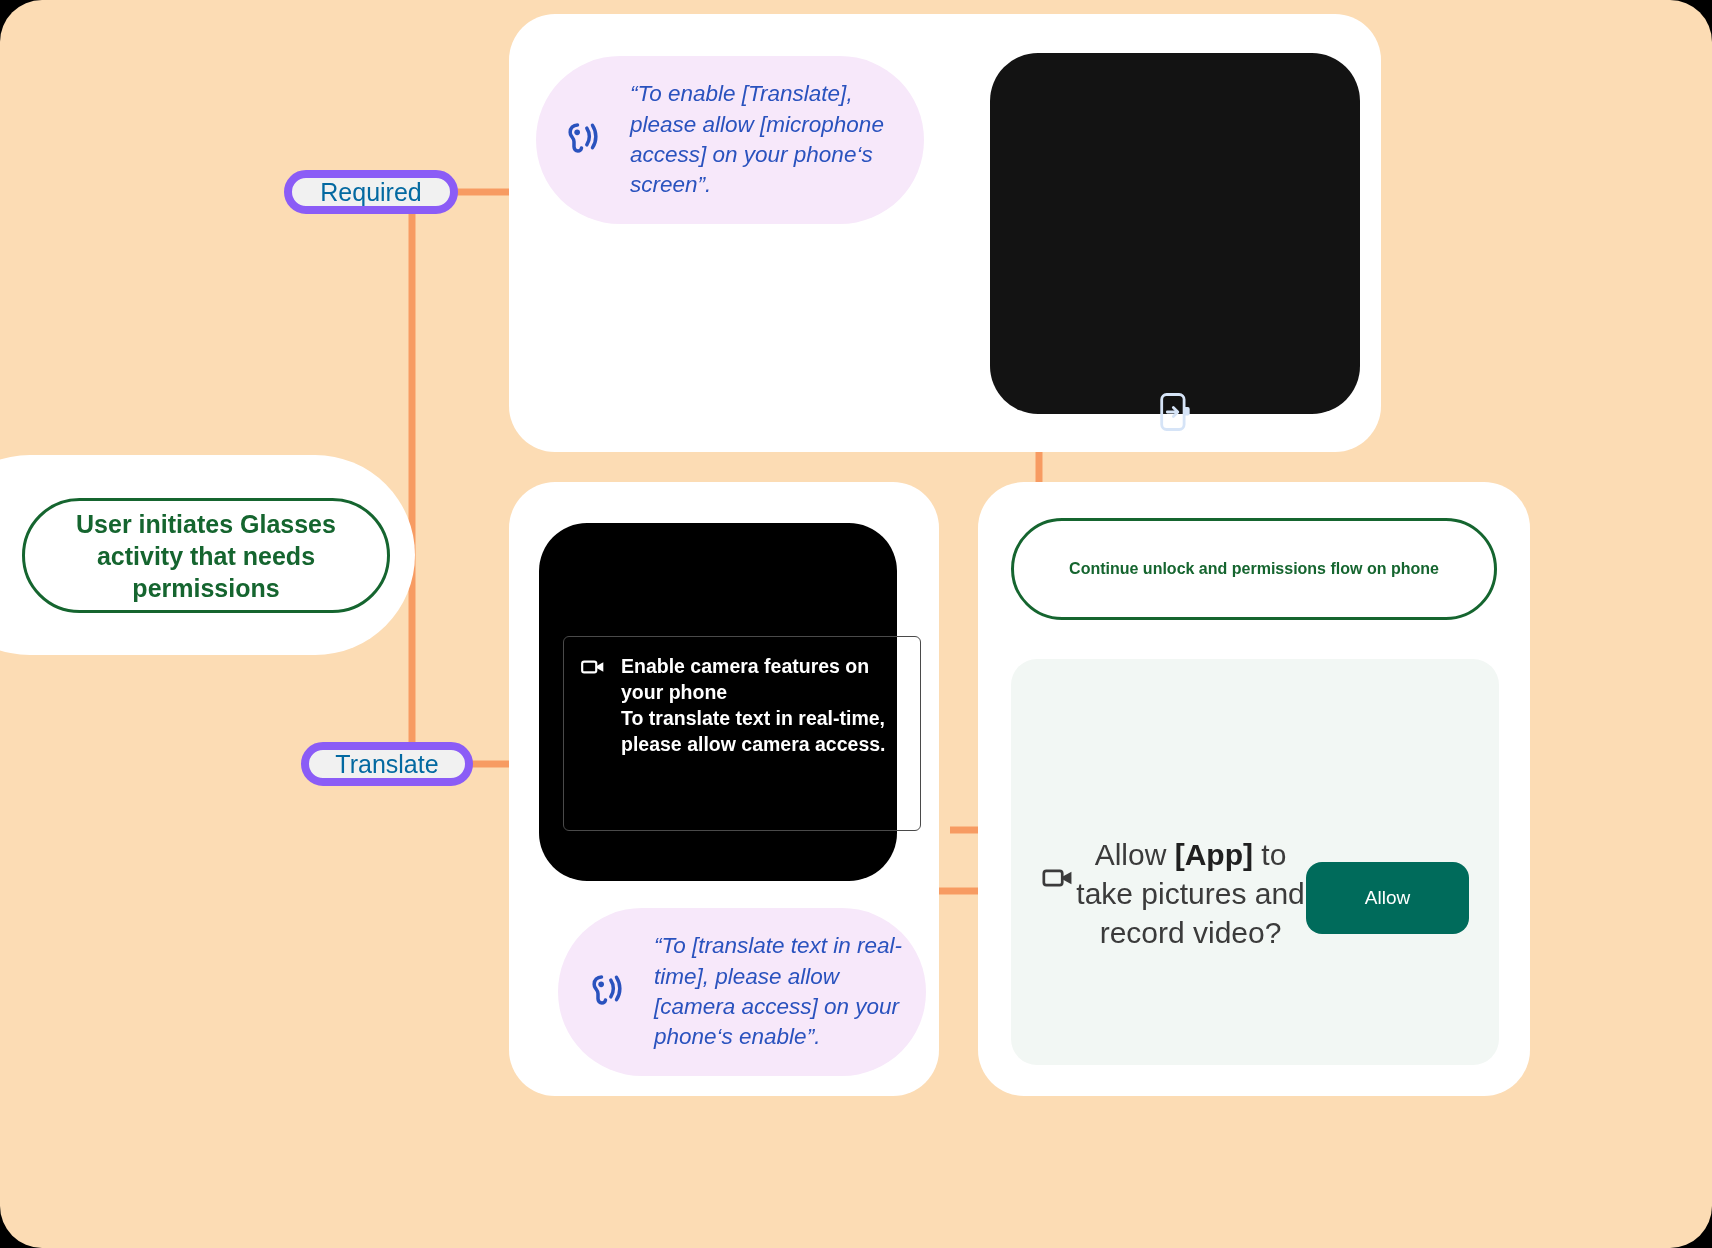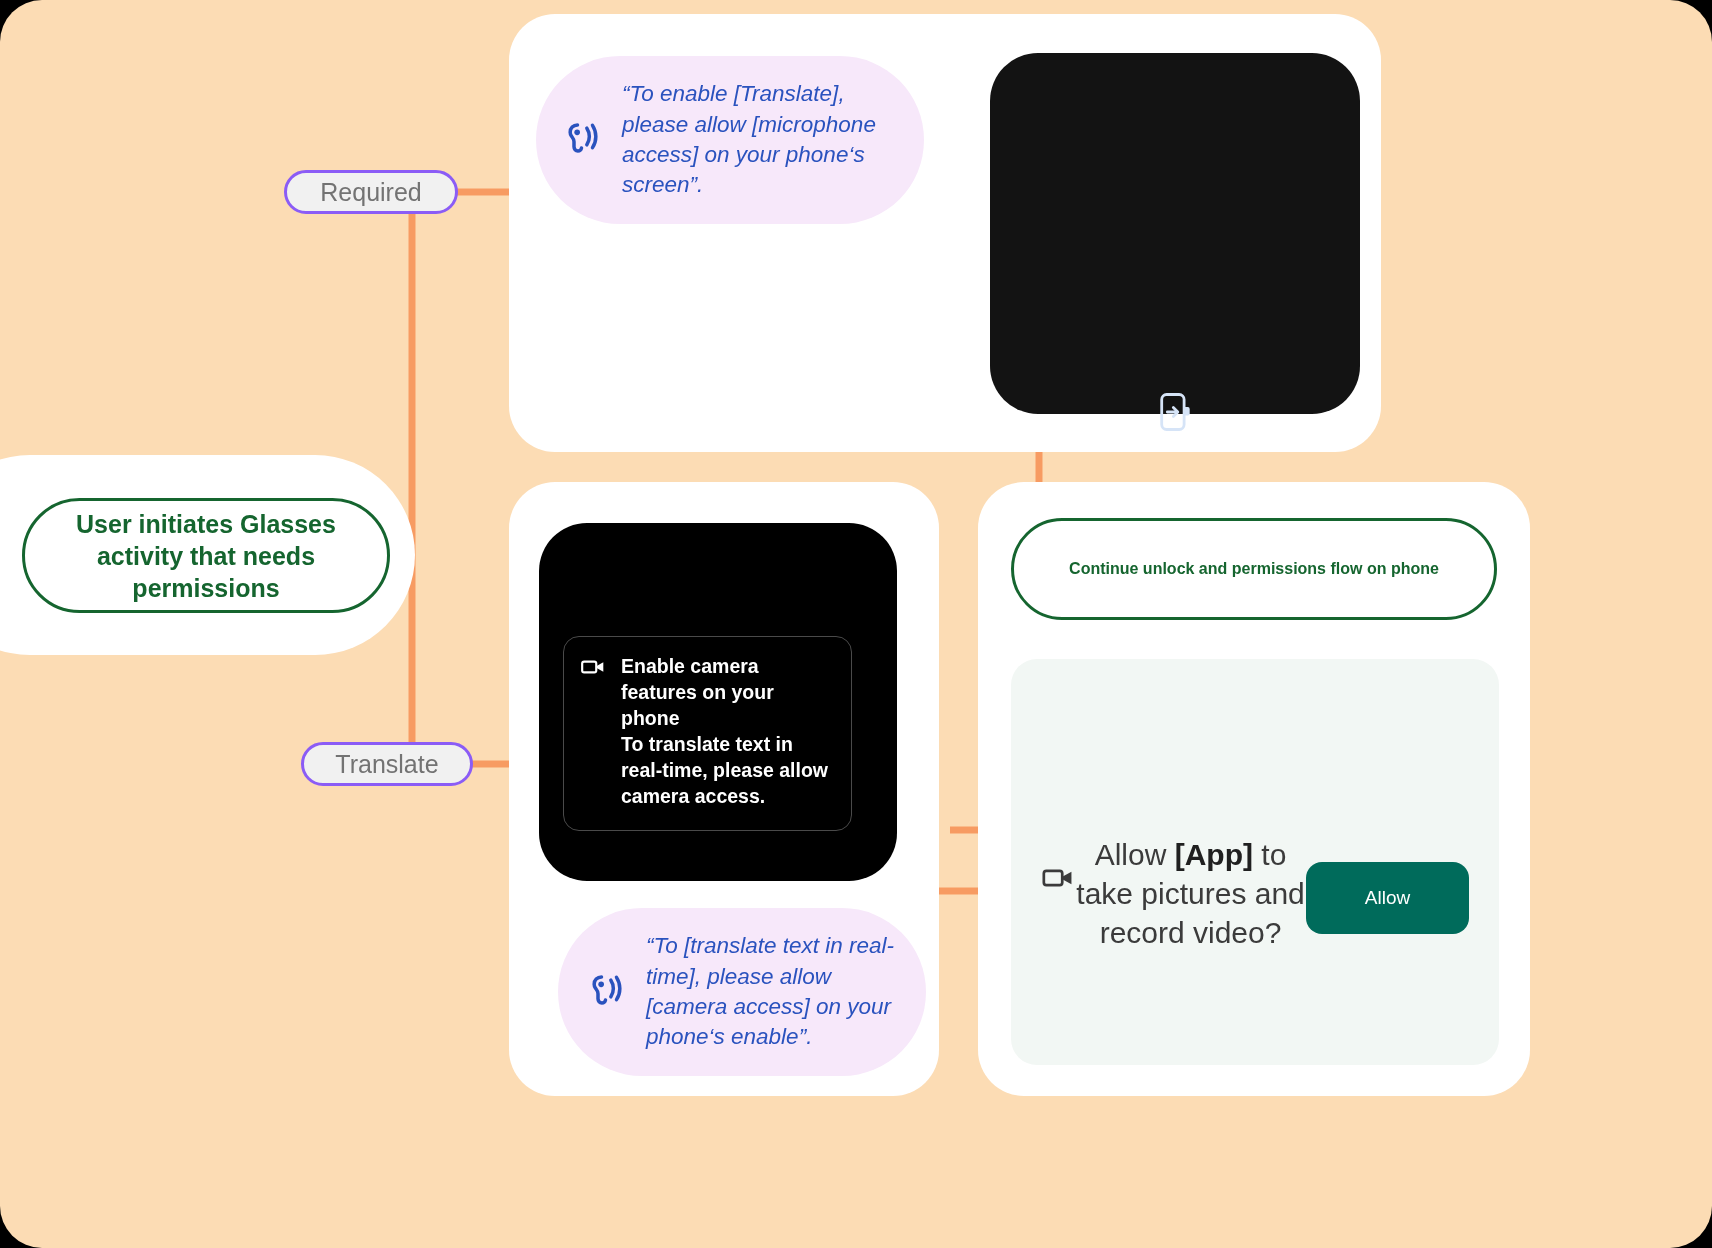--- a/index.html
+++ b/index.html
@@ -68,26 +68,26 @@
     font-size: 25px;
     line-height: 1.28;
     padding: 0 26px;
   }
 
   
   .pill-gray {
     position: absolute;
     box-sizing: border-box;
     background: #f1f1f1;
-    border: 3px solid #8b5cf6;
+    border: 8px solid #8b5cf6;
     border-radius: 40px;
     display: flex;
     align-items: center;
     justify-content: center;
-    color: #737373;
+    color: #0369a1;
     font-size: 25px;
   }
   #label-required {
     left: 284px;
     top: 170px;
     width: 174px;
     height: 44px;
   }
   #label-optional {
     left: 301px;
@@ -104,21 +104,21 @@
     height: 438px;
     border-radius: 46px;
   }
 
   
   .bubble {
     position: absolute;
     background: #f7e8fa;
     display: flex;
     align-items: center;
-    gap: 22px;
+    gap: 30px;
     box-sizing: border-box;
   }
   #bubble-mic {
     left: 536px;
     top: 56px;
     width: 388px;
     height: 168px;
     border-radius: 100px 100px 100px 100px;
     padding: 0 26px 0 24px;
   }
@@ -161,25 +161,25 @@
     left: 539px;
     top: 523px;
     width: 358px;
     height: 358px;
     background: #000000;
   }
   #camera-card {
     position: absolute;
     left: 24px;
     top: 113px;
-    width: 289px;
+    width: 358px;
     height: 195px;
     box-sizing: border-box;
     border: 1.5px solid #4a4a4a;
-    border-radius: 16px;
+    border-radius: 6px;
     display: flex;
     gap: 15px;
     padding: 17px 14px 0 16px;
   }
   .camera-card-text {
     color: #ffffff;
     font-size: 19.5px;
     font-weight: bold;
     line-height: 1.33;
   }

